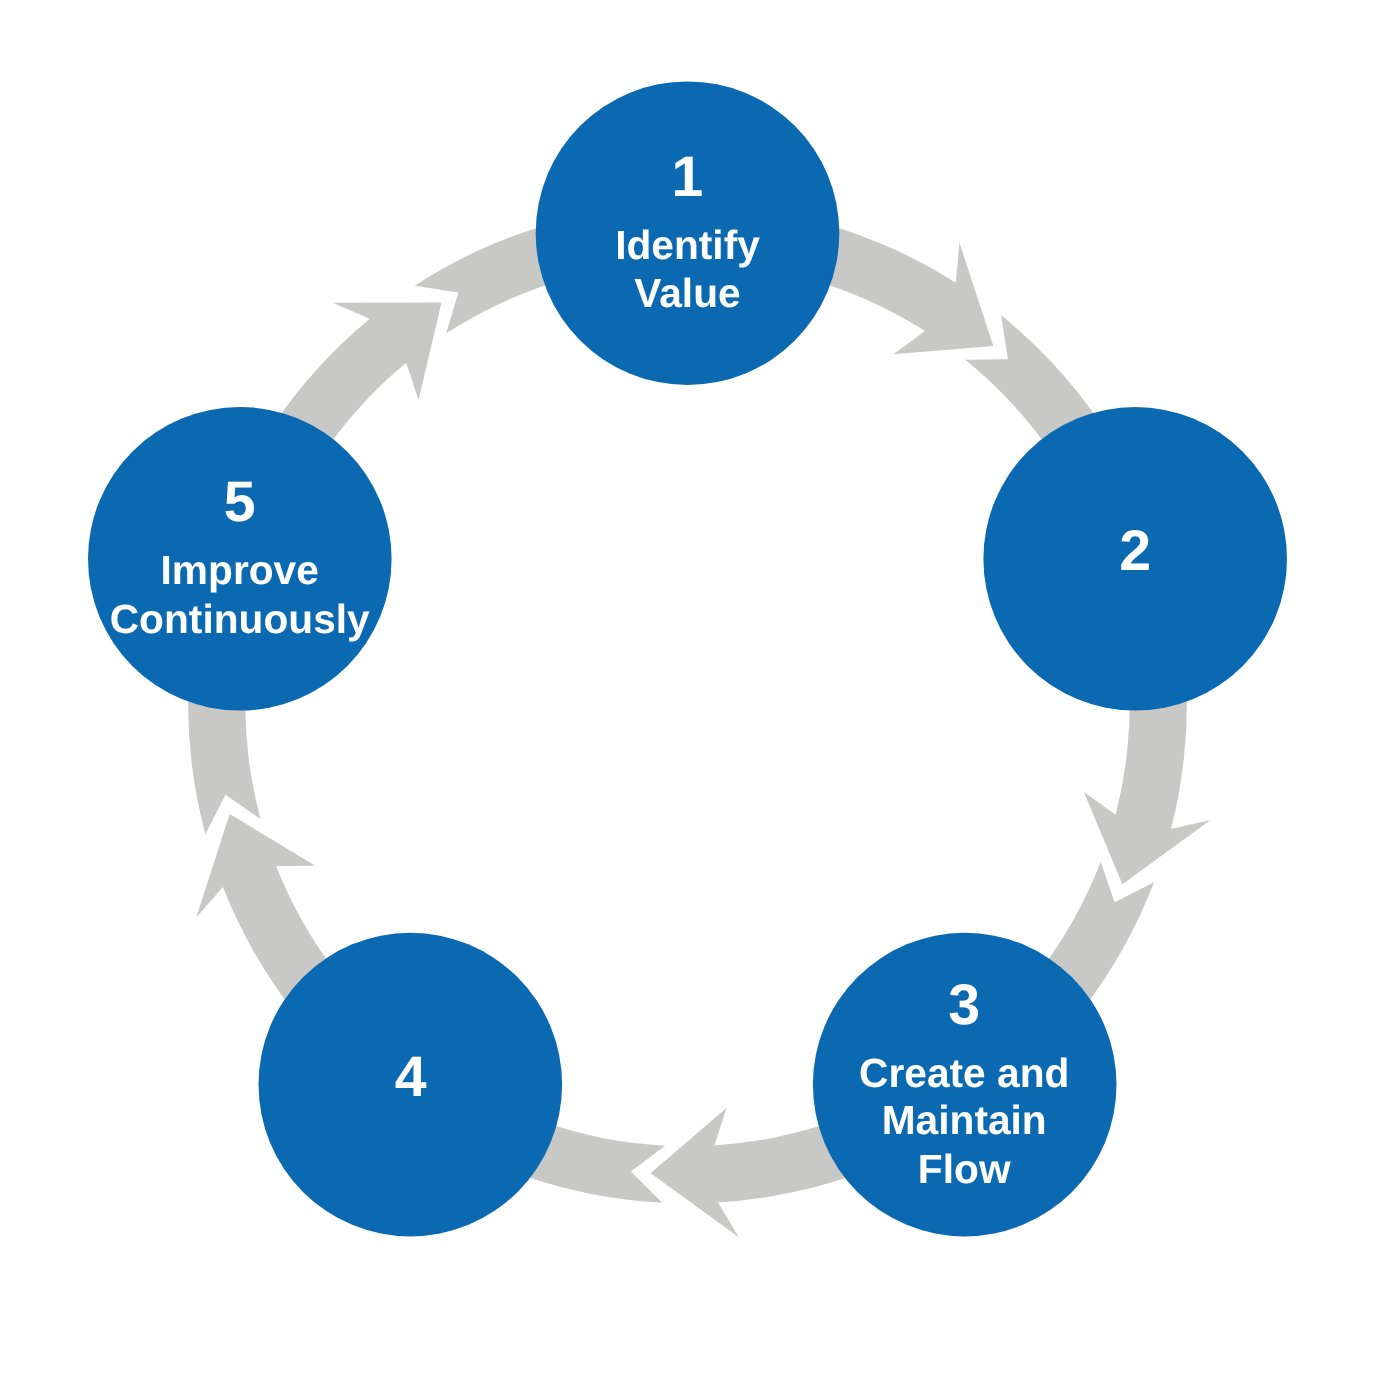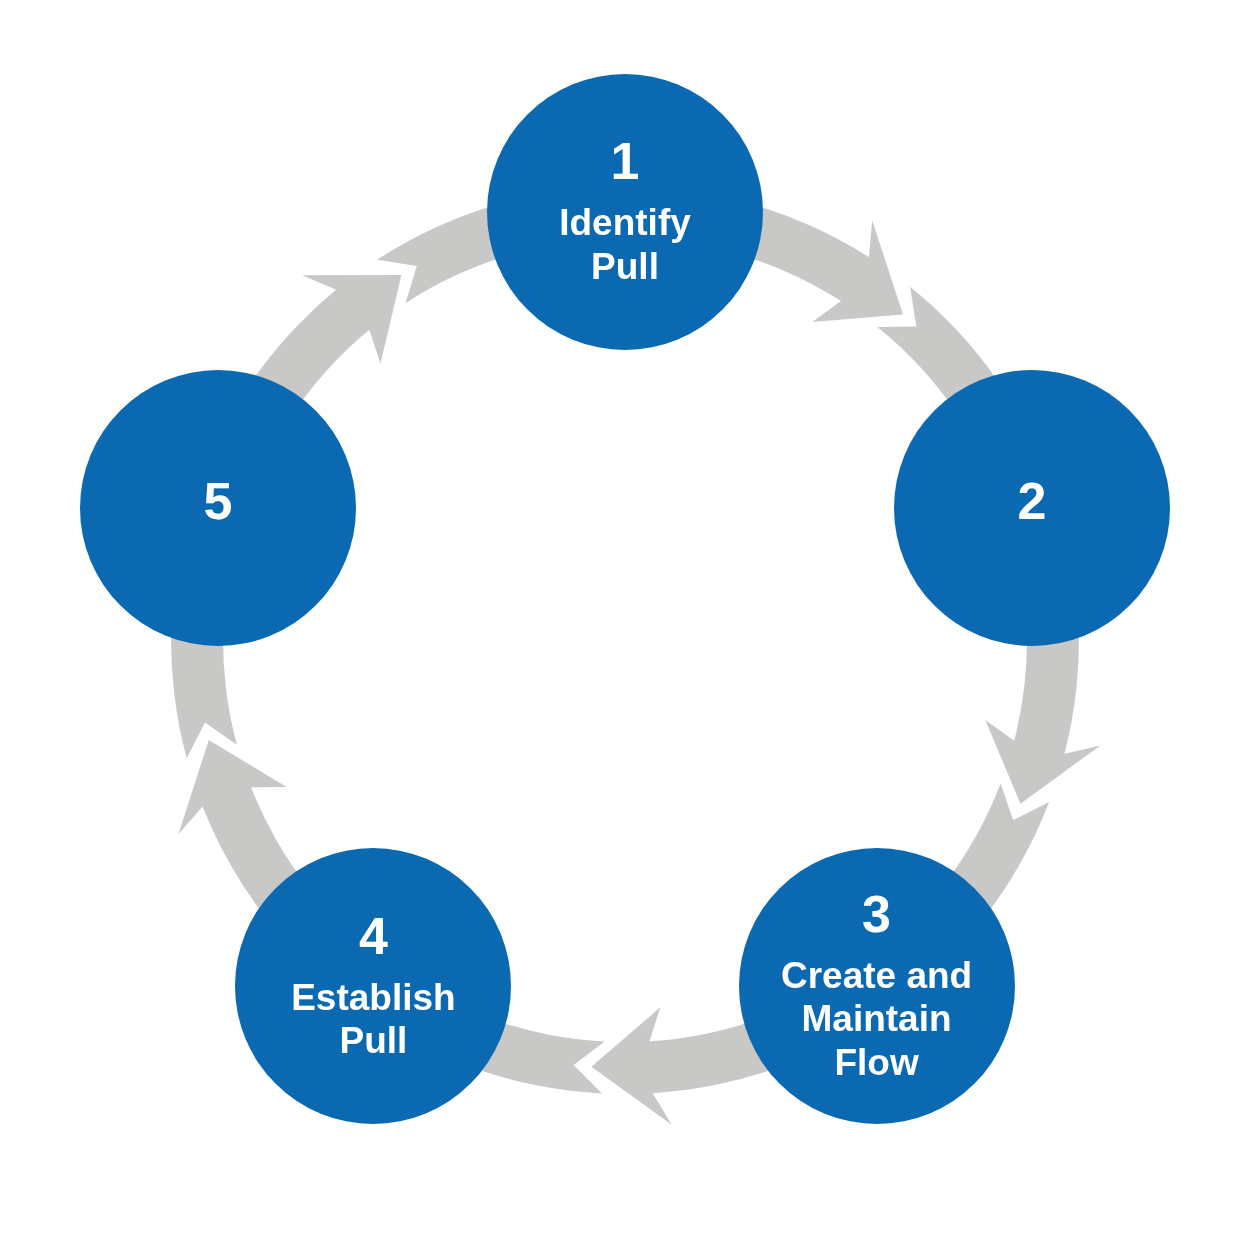--- a/index.html
+++ b/index.html
@@ -58,37 +58,37 @@
         <path d="M 877.4 327.1 L 916.3 326.5 L 910.1 286.7 A 454 454 0 0 1 1064.5 753.7 L 1100.5 745.4 L 1020.4 803.8 L 985.3 719.9 L 1014.2 740.7 A 402 402 0 0 0 877.4 327.1 Z" fill="var(--band)"></path>
         <path d="M 1000.6 783.4 L 1013.2 820.2 L 1049.1 802.0 A 454 454 0 0 1 652.7 1093.2 L 671.7 1124.8 L 591.4 1066.7 L 660.4 1007.3 L 649.5 1041.3 A 402 402 0 0 0 1000.6 783.4 Z" fill="var(--band)"></path>
         <path d="M 604.7 1041.5 L 573.6 1064.9 L 602.0 1093.4 A 454 454 0 0 1 202.6 806.4 L 178.4 834.2 L 208.8 739.9 L 286.6 787.1 L 251.0 787.3 A 402 402 0 0 0 604.7 1041.5 Z" fill="var(--band)"></path>
         <path d="M 236.9 744.7 L 205.0 722.4 L 186.7 758.3 A 454 454 0 0 1 336.2 289.7 L 302.3 275.3 L 401.4 275.1 L 380.5 363.6 L 369.3 329.8 A 402 402 0 0 0 236.9 744.7 Z" fill="var(--band)"></path>
       </g>
   </svg>
 
   <div class="node" style="left: 487px; top: 74px;">
     <div class="num">1</div>
     <div class="label">Identify
-Pull</div>
+Value</div>
   </div>
 
   <div class="node" style="left: 894.052px; top: 369.741px;">
     <div class="num">2</div>
   </div>
 
   <div class="node" style="left: 738.572px; top: 848.259px;">
     <div class="num">3</div>
     <div class="label">Create and
 Maintain
 Flow</div>
   </div>
 
   <div class="node" style="left: 235.428px; top: 848.259px;">
     <div class="num">4</div>
-    <div class="label">Establish
-Pull</div>
   </div>
 
   <div class="node" style="left: 79.9478px; top: 369.741px;">
     <div class="num">5</div>
+    <div class="label">Improve
+Continuously</div>
   </div>
 
 </div>
 
 </body></html>

